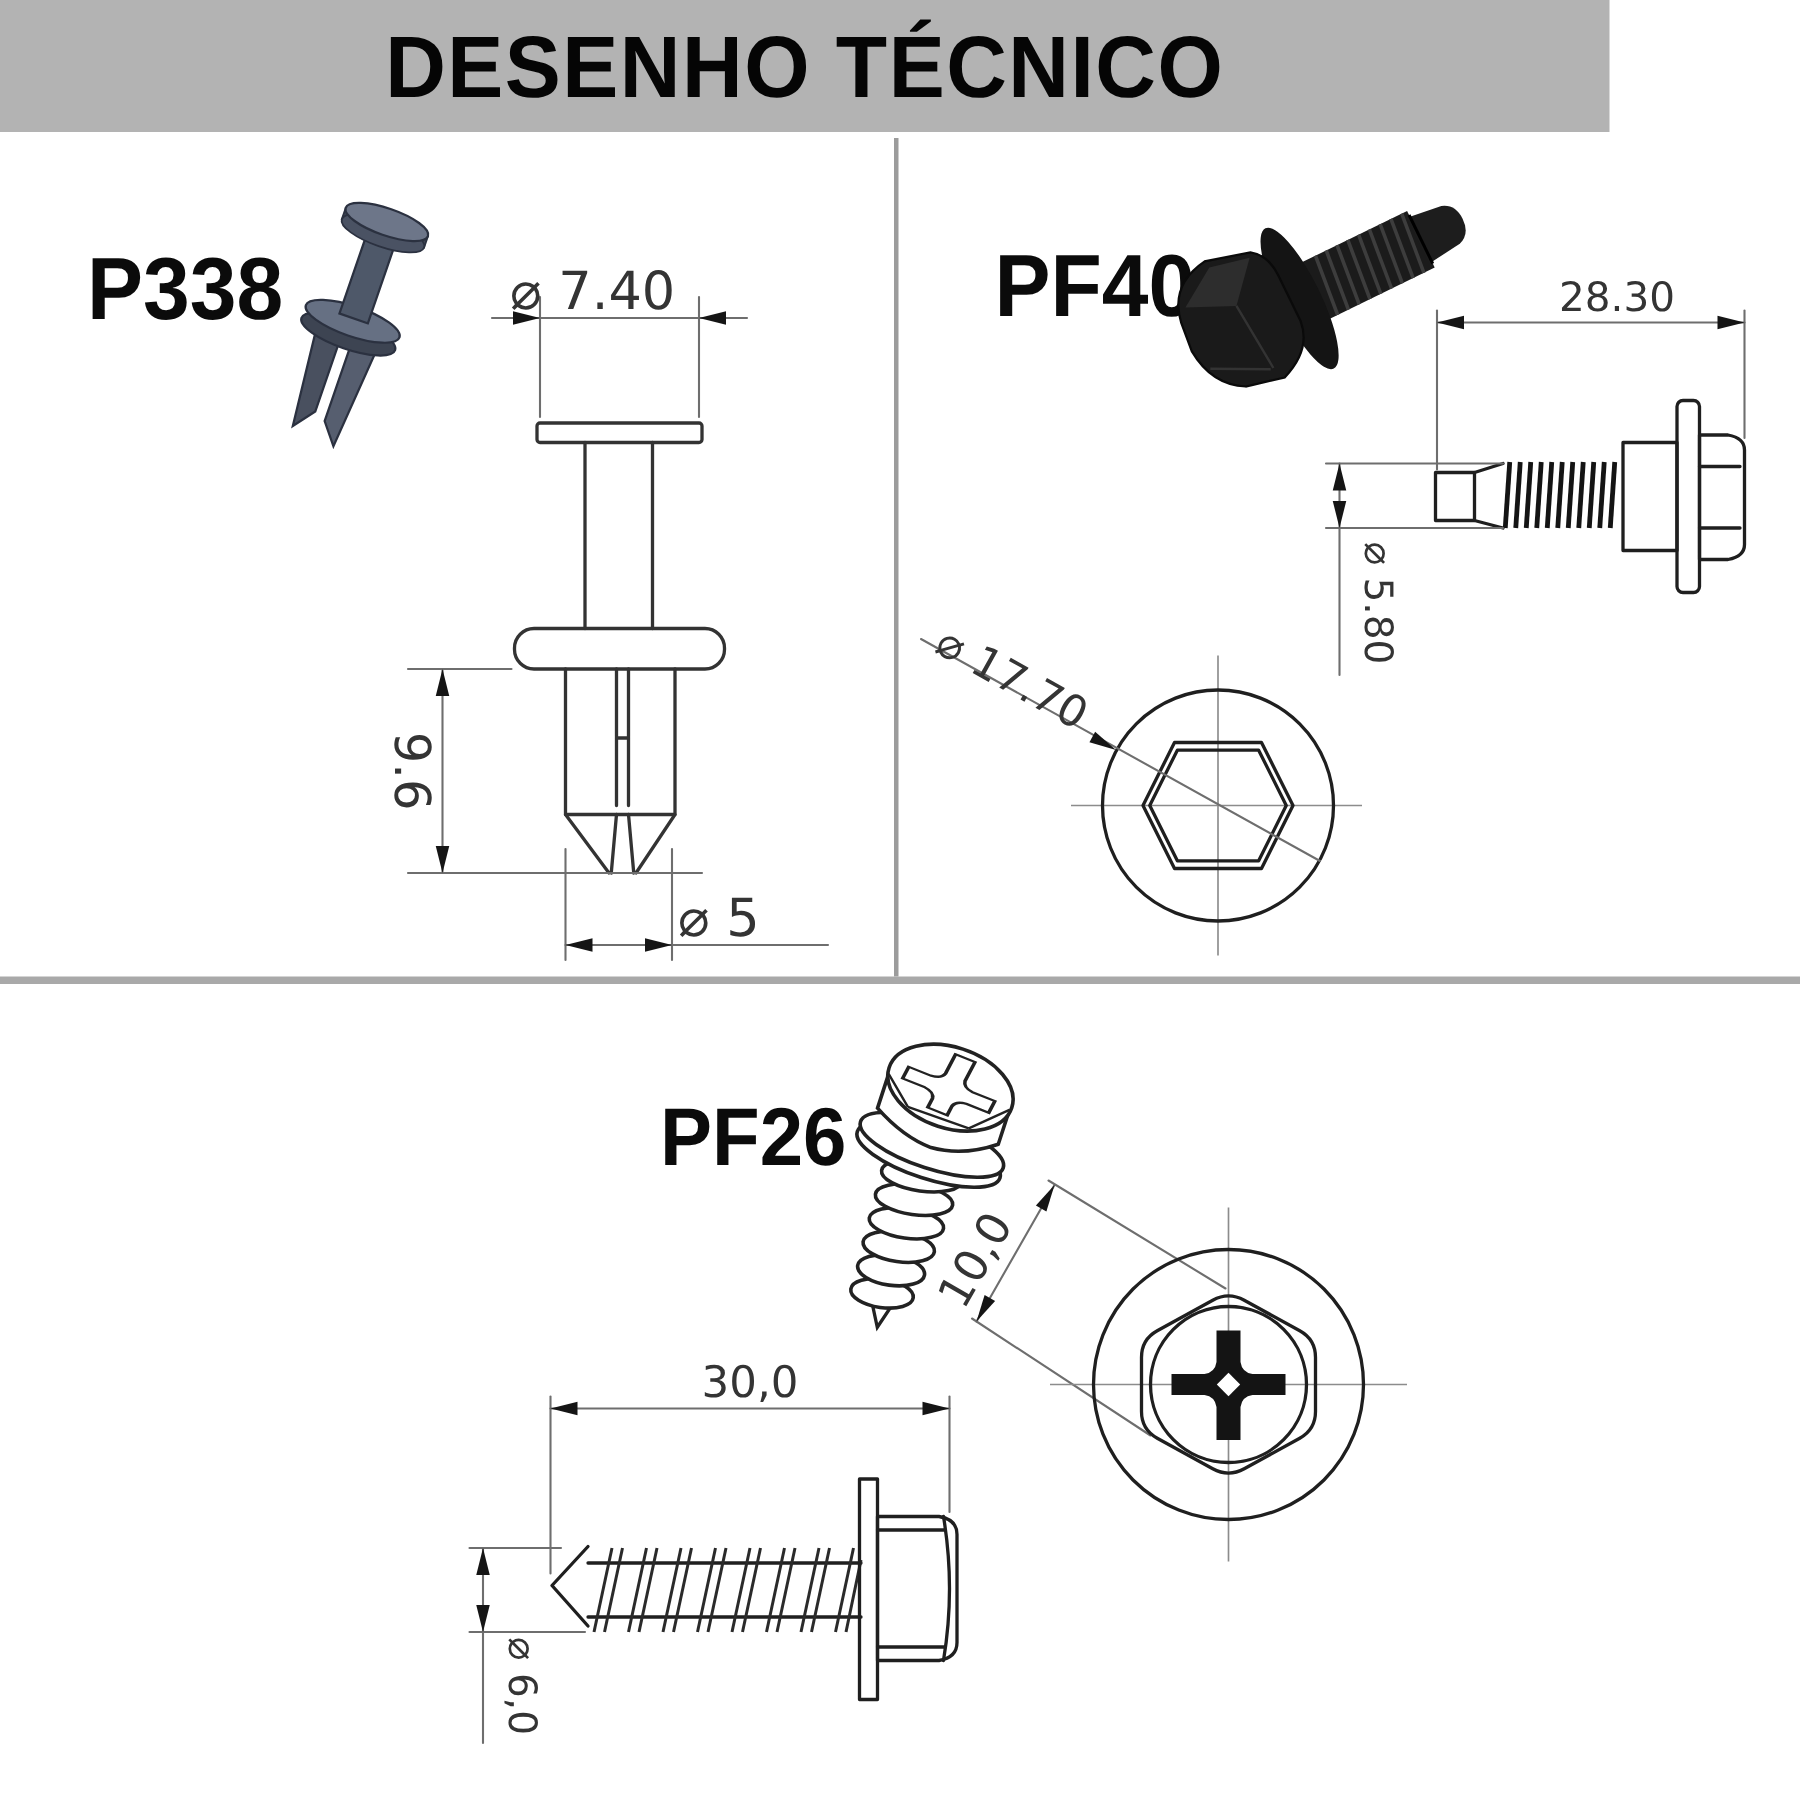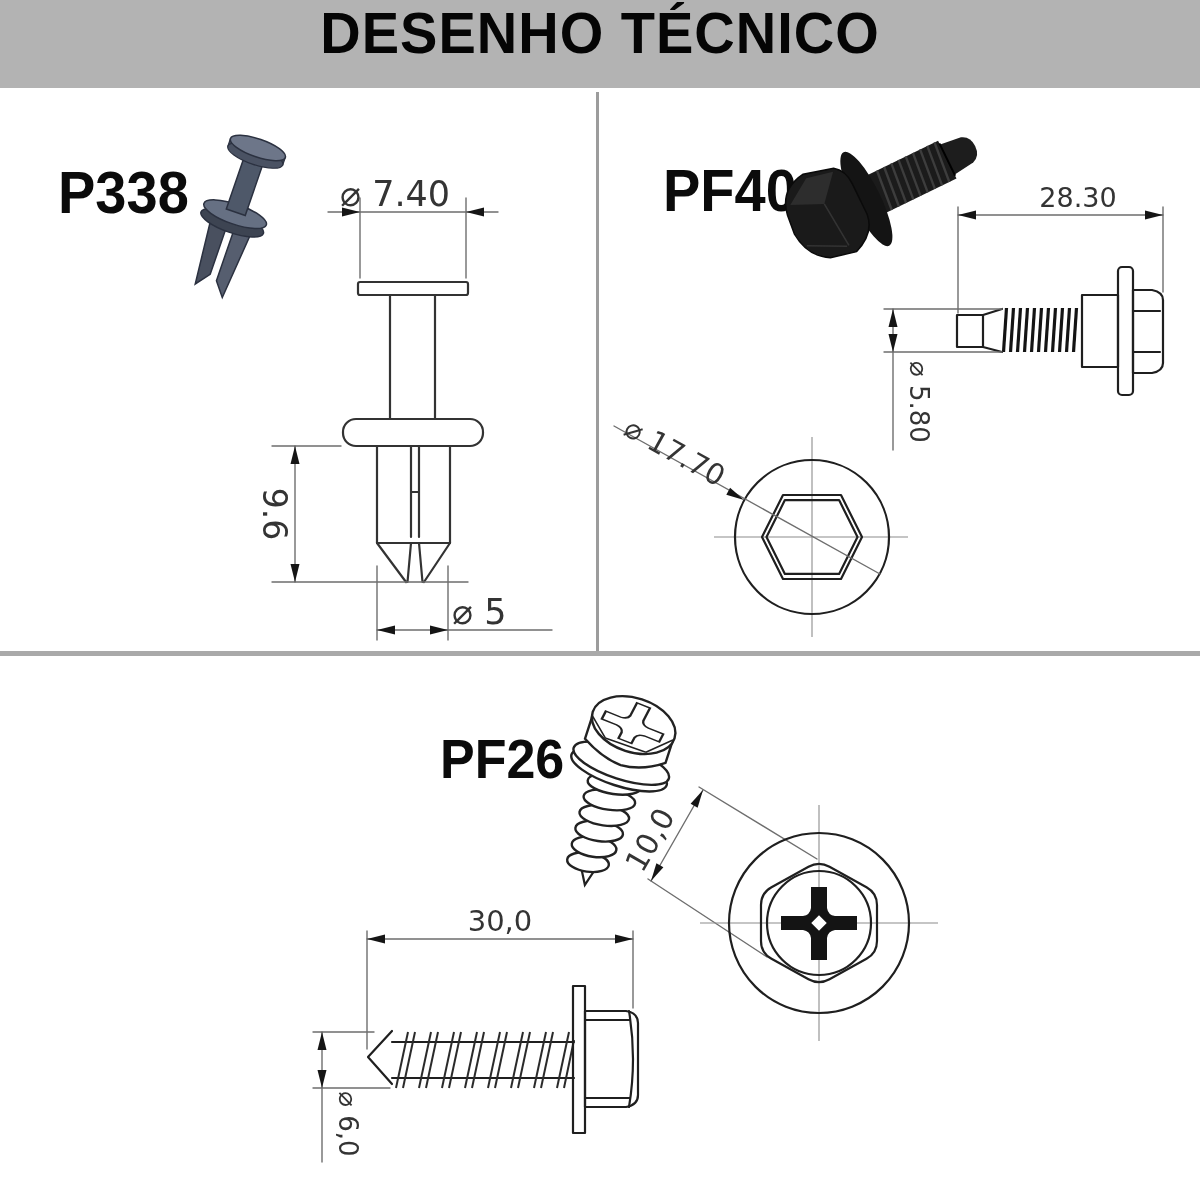--- a/index.html
+++ b/index.html
@@ -1,19 +1,19 @@
 <!DOCTYPE html>
 <html><head>
 <meta charset="utf-8">
 <style>
   html,body{margin:0;padding:0;background:#fff;}
   .page{position:relative;width:1200px;height:1200px;background:#fff;overflow:hidden;
         font-family:"Liberation Sans","DejaVu Sans",sans-serif;}
-  .banner{position:absolute;left:0;top:0;width:1200px;height:88px;background:#b3b3b3;
-          display:flex;align-items:flex-start;justify-content:center;}
+  .banner{position:absolute;left:0;top:0;width:1073px;height:88px;background:#b3b3b3;
+          display:flex;align-items:center;justify-content:center;}
   .banner h1{margin:0;font-size:56px;font-weight:800;letter-spacing:1px;color:#050505;
              transform:scaleY(1.04);}
   .vdivider{position:absolute;left:596px;top:92px;width:3px;height:559px;background:#9c9c9c;}
   .hdivider{position:absolute;left:0;top:651px;width:1200px;height:5px;background:#a9a9a9;}
   .part-label{position:absolute;font-weight:800;color:#0b0b0b;transform:scaleY(1.05);}
   #label-p338{left:58px;top:160px;font-size:56px;}
   #label-pf40{left:663px;top:158px;font-size:56px;}
   #label-pf26{left:440px;top:729px;font-size:52px;}
   svg{position:absolute;}
   #svg-p338{left:0;top:88px;}

